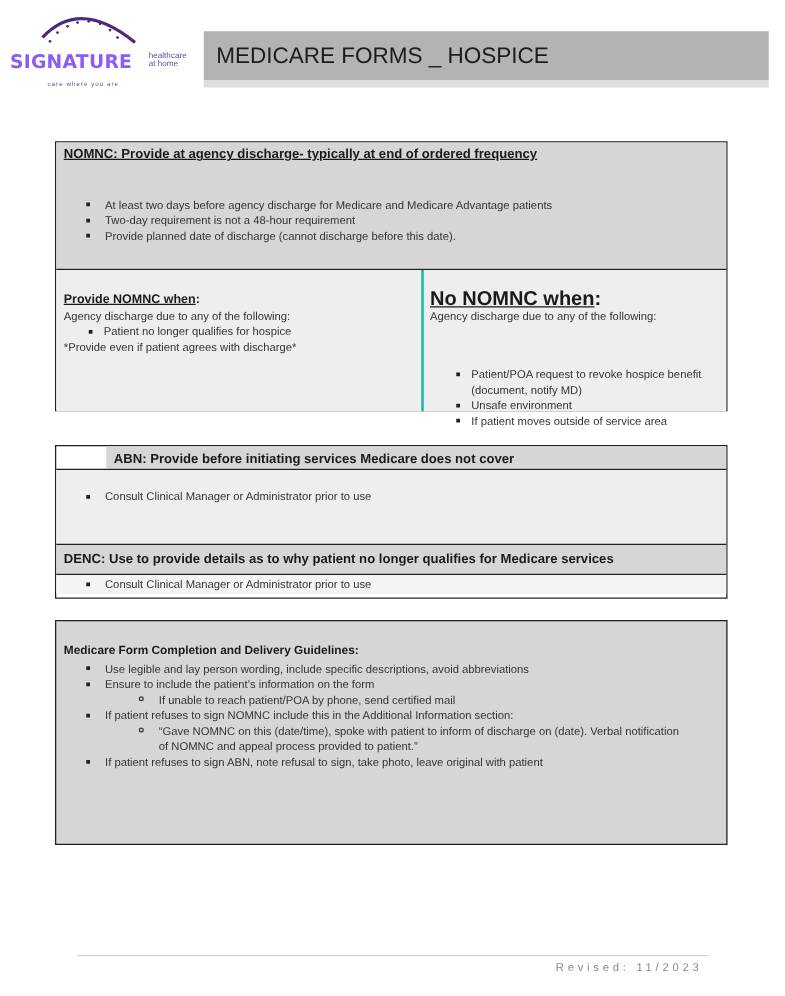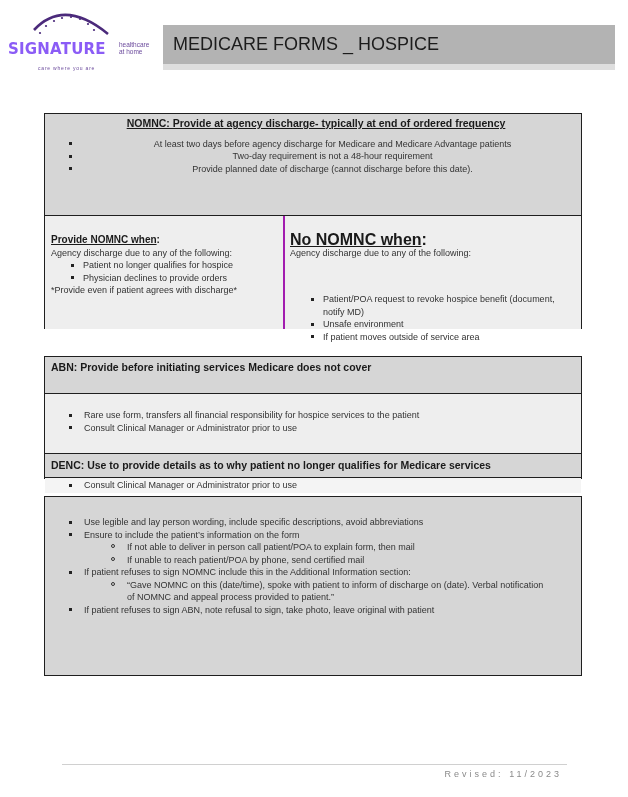--- a/index.html
+++ b/index.html
@@ -84,75 +84,73 @@
   </div>
   <div class="logo-tag">care where you are</div>
 </div>
 
 <div class="title-bar">
   <div class="title-text">MEDICARE FORMS _ HOSPICE</div>
 </div>
 <div class="title-bar-strip"></div>
 
 <div class="box" style="top:113px; height:216px;">
-  <div class="gray" style="height:101px; padding:3px 0 0 6px; box-sizing:border-box;text-align:center;">
+  <div class="gray" style="height:101px; padding:3px 0 0 6px; box-sizing:border-box;">
     <div class="hdr u">NOMNC: Provide at agency discharge- typically at end of ordered frequency</div>
-    <ul style="margin-top:8px; margin-left:-6px;">
+    <ul style="margin-top:28px; margin-left:-6px;">
       <li>At least two days before agency discharge for Medicare and Medicare Advantage patients</li>
       <li>Two-day requirement is not a 48-hour requirement</li>
       <li>Provide planned date of discharge (cannot discharge before this date).</li>
     </ul>
   </div>
   <div class="lgray divider-h" style="display:flex; height:113px;">
-    <div class="col" style="width:240px; border-right:2px solid #a21caf; padding:18px 0 0 6px; box-sizing:border-box;">
+    <div class="col" style="width:294px; border-right:2px solid #14b8a6; padding:18px 0 0 6px; box-sizing:border-box;">
       <div class="hdr" style="font-size:10px;"><span class="u">Provide NOMNC when</span><span>:</span></div>
       <div>Agency discharge due to any of the following:</div>
       <ul style="margin-left:-6px;">
         <li>Patient no longer qualifies for hospice</li>
-        <li>Physician declines to provide orders</li>
       </ul>
       <div>*Provide even if patient agrees with discharge*</div>
     </div>
     <div class="col" style="flex:1; padding:18px 4px 0 5px; box-sizing:border-box;">
       <div class="hdr" style="font-size:16px;"><span class="u">No NOMNC when</span><span>:</span></div>
       <div>Agency discharge due to any of the following:</div>
       <ul style="margin-left:-5px;margin-top:34px;">
         <li>Patient/POA request to revoke hospice benefit (document, notify MD)</li>
         <li>Unsafe environment</li>
         <li>If patient moves outside of service area</li>
       </ul>
     </div>
   </div>
 </div>
 
 <div class="box" style="top:356px; height:123px;">
-  <div class="gray" style="height:36px; padding:4px 0 0 6px; box-sizing:border-box;">
+  <div class="gray" style="height:18px; padding:4px 0 0 6px; box-sizing:border-box;margin-left:40px;">
     <div class="hdr">ABN: Provide before initiating services Medicare does not cover</div>
   </div>
   <div class="lgray divider-h" style="height:60px; padding-top:15px; box-sizing:border-box;">
     <ul>
-      <li>Rare use form, transfers all financial responsibility for hospice services to the patient</li>
       <li>Consult Clinical Manager or Administrator prior to use</li>
     </ul>
   </div>
   <div class="gray divider-h" style="height:24px; padding:5px 0 0 6px; box-sizing:border-box;">
     <div class="hdr">DENC: Use to provide details as to why patient no longer qualifies for Medicare services</div>
   </div>
   <div class="lgray divider-h" style="height:16px; padding-top:1px; box-sizing:border-box; background:#f4f4f4;">
     <ul>
       <li>Consult Clinical Manager or Administrator prior to use</li>
     </ul>
   </div>
 </div>
 
 <div class="box gray" style="top:496px; height:180px; padding:18px 6px 0 6px;">
+  <div class="hdr" style="font-size:9.5px;"><span>Medicare Form Completion and Delivery Guidelines</span><span>:</span></div>
   <ul style="margin-left:-6px; margin-top:1px;">
     <li>Use legible and lay person wording, include specific descriptions, avoid abbreviations</li>
     <li>Ensure to include the patient’s information on the form</li>
-    <li class="sub">If not able to deliver in person call patient/POA to explain form, then mail</li>
     <li class="sub">If unable to reach patient/POA by phone, send certified mail</li>
     <li>If patient refuses to sign NOMNC include this in the Additional Information section:</li>
     <li class="sub" style="padding-right:30px;">“Gave NOMNC on this (date/time), spoke with patient to inform of discharge on (date). Verbal notification of NOMNC and appeal process provided to patient.”</li>
     <li>If patient refuses to sign ABN, note refusal to sign, take photo, leave original with patient</li>
   </ul>
 </div>
 
 <div class="footer-line"></div>
 <div class="footer-text">Revised: 11/2023</div>
 

